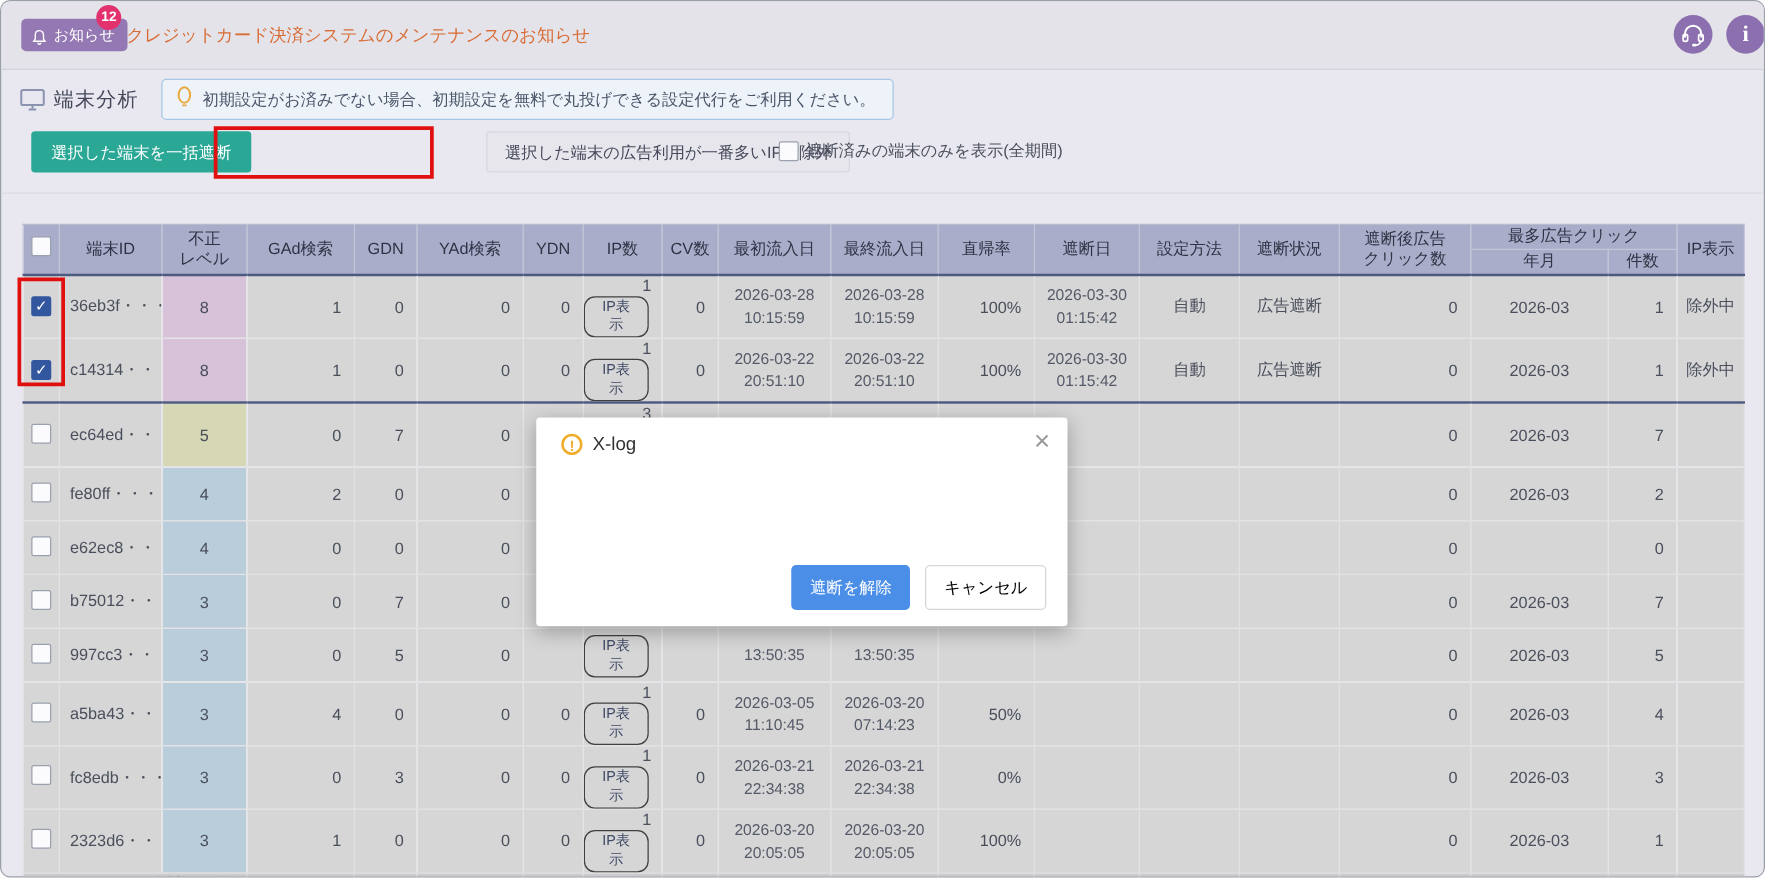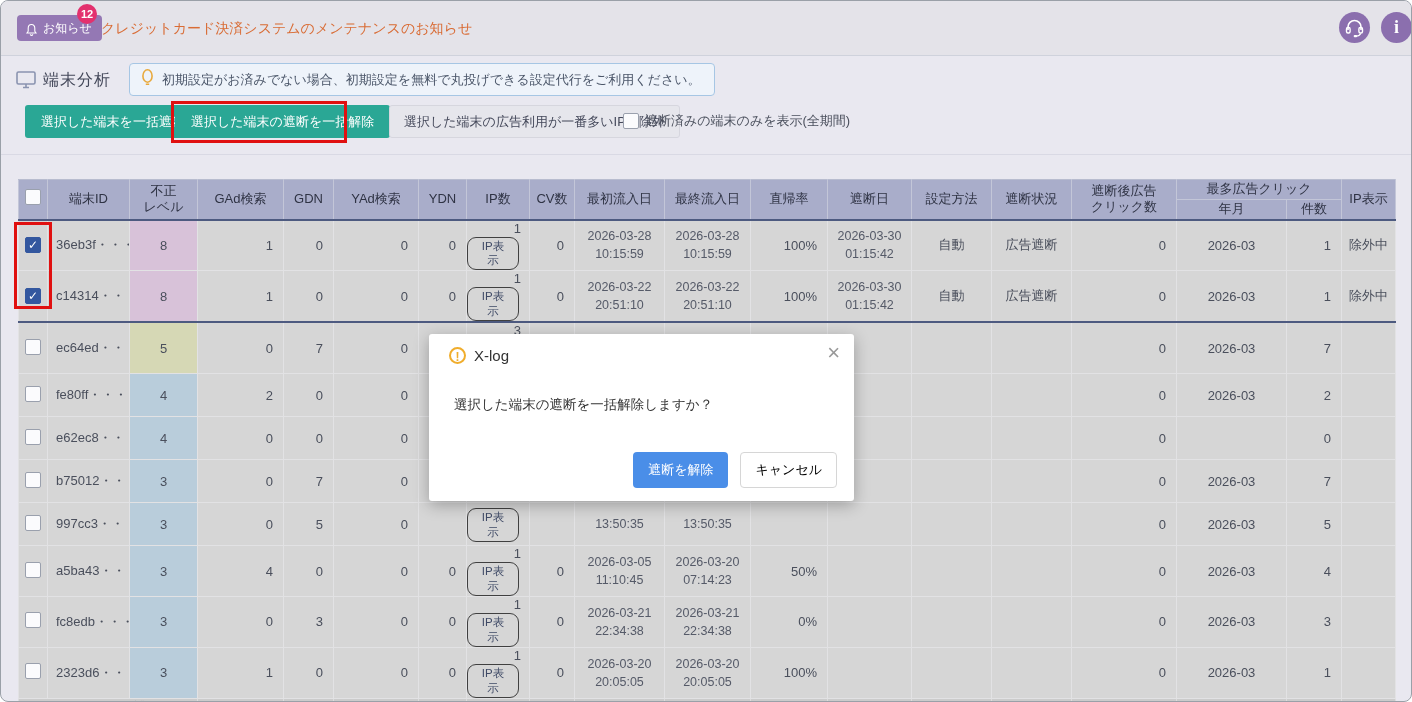--- a/index.html
+++ b/index.html
@@ -126,21 +126,20 @@
             <ellipse cx="7.5" cy="8" rx="4.6" ry="6.2" fill="none" stroke="#e8a93c" stroke-width="1.6"></ellipse>
             <line x1="5.8" y1="16.2" x2="9.2" y2="16.2" stroke="#e8a93c" stroke-width="1.4"></line>
           </svg>
       </span>
       <span class="tip-text">初期設定がお済みでない場合、初期設定を無料で丸投げできる設定代行をご利用ください。</span>
     </div>
   </div>
 
   <div class="toolbar">
     <button class="btn-teal" style="left:24px;">選択した端末を一括遮断</button>
-    <button class="btn-teal" style="left:174px;">選択した端末の遮断を一括解除</button>
     <button class="btn-gray" style="left:388px;">選択した端末の広告利用が一番多いIPを除外</button>
     <div class="chk-row">
       <span class="cbx"></span>
       <span class="chk-label">遮断済みの端末のみを表示(全期間)</span>
     </div>
   </div>
   <div class="toolbar-sep"></div>
 
   <div class="table-wrap">
     <table>
@@ -490,20 +489,19 @@
 
   <div class="anno anno-btn"></div>
   <div class="anno anno-cbx"></div>
 
   <div class="modal">
     <div class="modal-title">
       <span class="warn-icon">!</span>
       <span>X-log</span>
     </div>
     <button class="modal-close">×</button>
-    <div class="modal-msg">選択した端末の遮断を一括解除しますか？</div>
     <div class="modal-btns">
       <button class="btn-blue">遮断を解除</button>
       <button class="btn-cancel">キャンセル</button>
     </div>
   </div>
 
 </div>
 
 </body></html>

